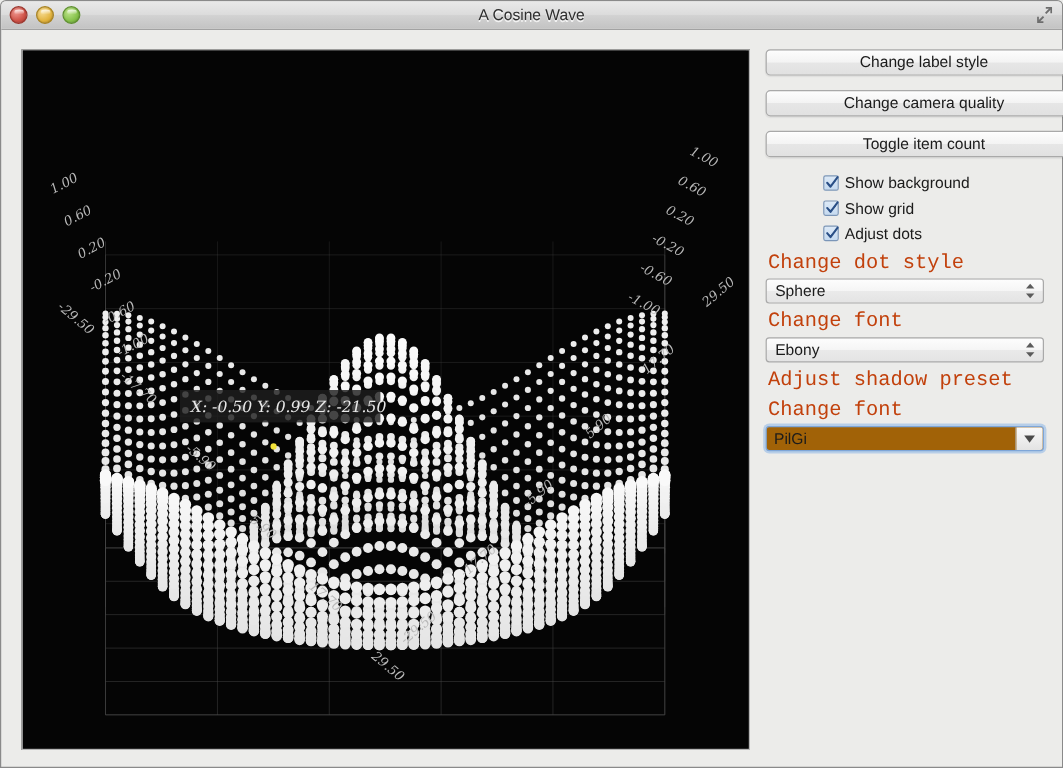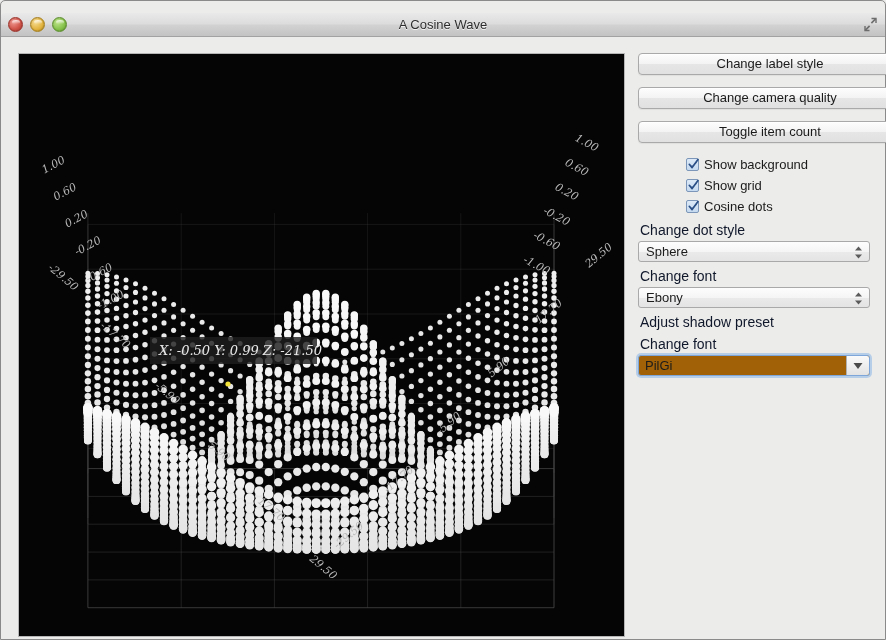--- a/index.html
+++ b/index.html
@@ -15,21 +15,20 @@
     border:1px solid #8a8a8a;
     box-sizing:border-box;
     border-radius:5px 5px 0 0;
   }
   
   .titlebar{
     position:relative;height:23px;
     background:linear-gradient(to bottom,#e9e9e9 0%,#dcdcdc 48%,#d2d2d2 52%,#c3c3c3 100%);
     border-bottom:1px solid #a2a2a2;
     border-radius:4px 4px 0 0;
-    margin-top:12px;
   }
   .lights{position:absolute;left:7px;top:4px;display:flex;gap:7px;}
   .light{width:13px;height:13px;border-radius:50%;position:relative;box-shadow:inset 0 0 1px rgba(0,0,0,.35);}
   .light:after{content:"";position:absolute;left:2.5px;top:1.5px;width:8px;height:4px;border-radius:50% 50% 40% 40%;
     background:linear-gradient(to bottom,rgba(255,255,255,.85),rgba(255,255,255,0));}
   .l-close{background:radial-gradient(circle at 35% 30%,#f09a93,#cf5247 60%,#a33a32);border:1px solid #9c342c;}
   .l-min{background:radial-gradient(circle at 35% 30%,#f7dd96,#e2b33e 60%,#ad8420);border:1px solid #a88220;}
   .l-max{background:radial-gradient(circle at 35% 30%,#bfe58d,#86c24b 60%,#5f9130);border:1px solid #5d8f2e;}
   .title{
     position:absolute;left:0;right:0;top:0;height:23px;line-height:23px;
@@ -59,21 +58,21 @@
   }
   .chk-row{display:flex;align-items:center;height:19px;margin-bottom:2px;cursor:default;padding-left:48px;}
   .chkbox{
     width:13px;height:13px;margin-right:5px;flex:0 0 auto;
     border:1px solid #7b96b8;border-radius:2px;
     background:linear-gradient(to bottom,#dce9f7,#c5daf0);
     position:relative;box-sizing:border-box;
   }
   .chkbox svg{position:absolute;left:0px;top:-1px;}
   .chk-label{font-size:13px;color:#1b1b1b;}
-  .field-label{font-size:14px;color:#0f172a;margin:6px 0 3px 2px;}
+  .field-label{font-size:17px;color:#c2410c;margin:6px 0 3px 2px;font-family:Liberation Mono, monospace;}
   .combo{
     position:relative;width:232px;height:21px;
     background:linear-gradient(to bottom,#fdfdfd 0%,#f5f5f5 50%,#eaeaea 51%,#e4e4e4 100%);
     border:1px solid #a9a9a9;border-radius:3px;
     box-sizing:border-box;margin-bottom:4px;cursor:default;
   }
   .combo .ctext{position:absolute;left:7px;top:0;line-height:19px;font-size:13px;color:#1b1b1b;}
   .combo .stepper{position:absolute;right:6px;top:3px;width:9px;height:13px;}
   .combo.focused{
     border:1px solid #7ea6d8;
@@ -2728,21 +2727,21 @@
         <span class="chk-label">Show grid</span>
       </div>
 
       <div class="chk-row">
         <span class="chkbox">
           <svg width="13" height="13" viewBox="0 0 13 13">
               <path d="M2.5 6.6 L5 9.4 L10.6 1.8 L9.2 5.2 L5 8.1 Z" fill="#2a4f86"></path>
               <path d="M2.3 6.3 L5.1 9.6 L11 1.6" fill="none" stroke="#2a4f86" stroke-width="1.7" stroke-linecap="round" stroke-linejoin="round"></path>
             </svg>
         </span>
-        <span class="chk-label">Cosine dots</span>
+        <span class="chk-label">Adjust dots</span>
       </div>
 
       <div class="field-label">Change dot style</div>
       <div class="combo">
         <span class="ctext">Sphere</span>
         <span class="stepper">
           <svg width="9" height="13" viewBox="0 0 9 13">
               <path d="M4.5 0.5 L8 4.5 L1 4.5 Z" fill="#5b5b5b"></path>
               <path d="M4.5 12.5 L1 8.5 L8 8.5 Z" fill="#5b5b5b"></path>
             </svg>

